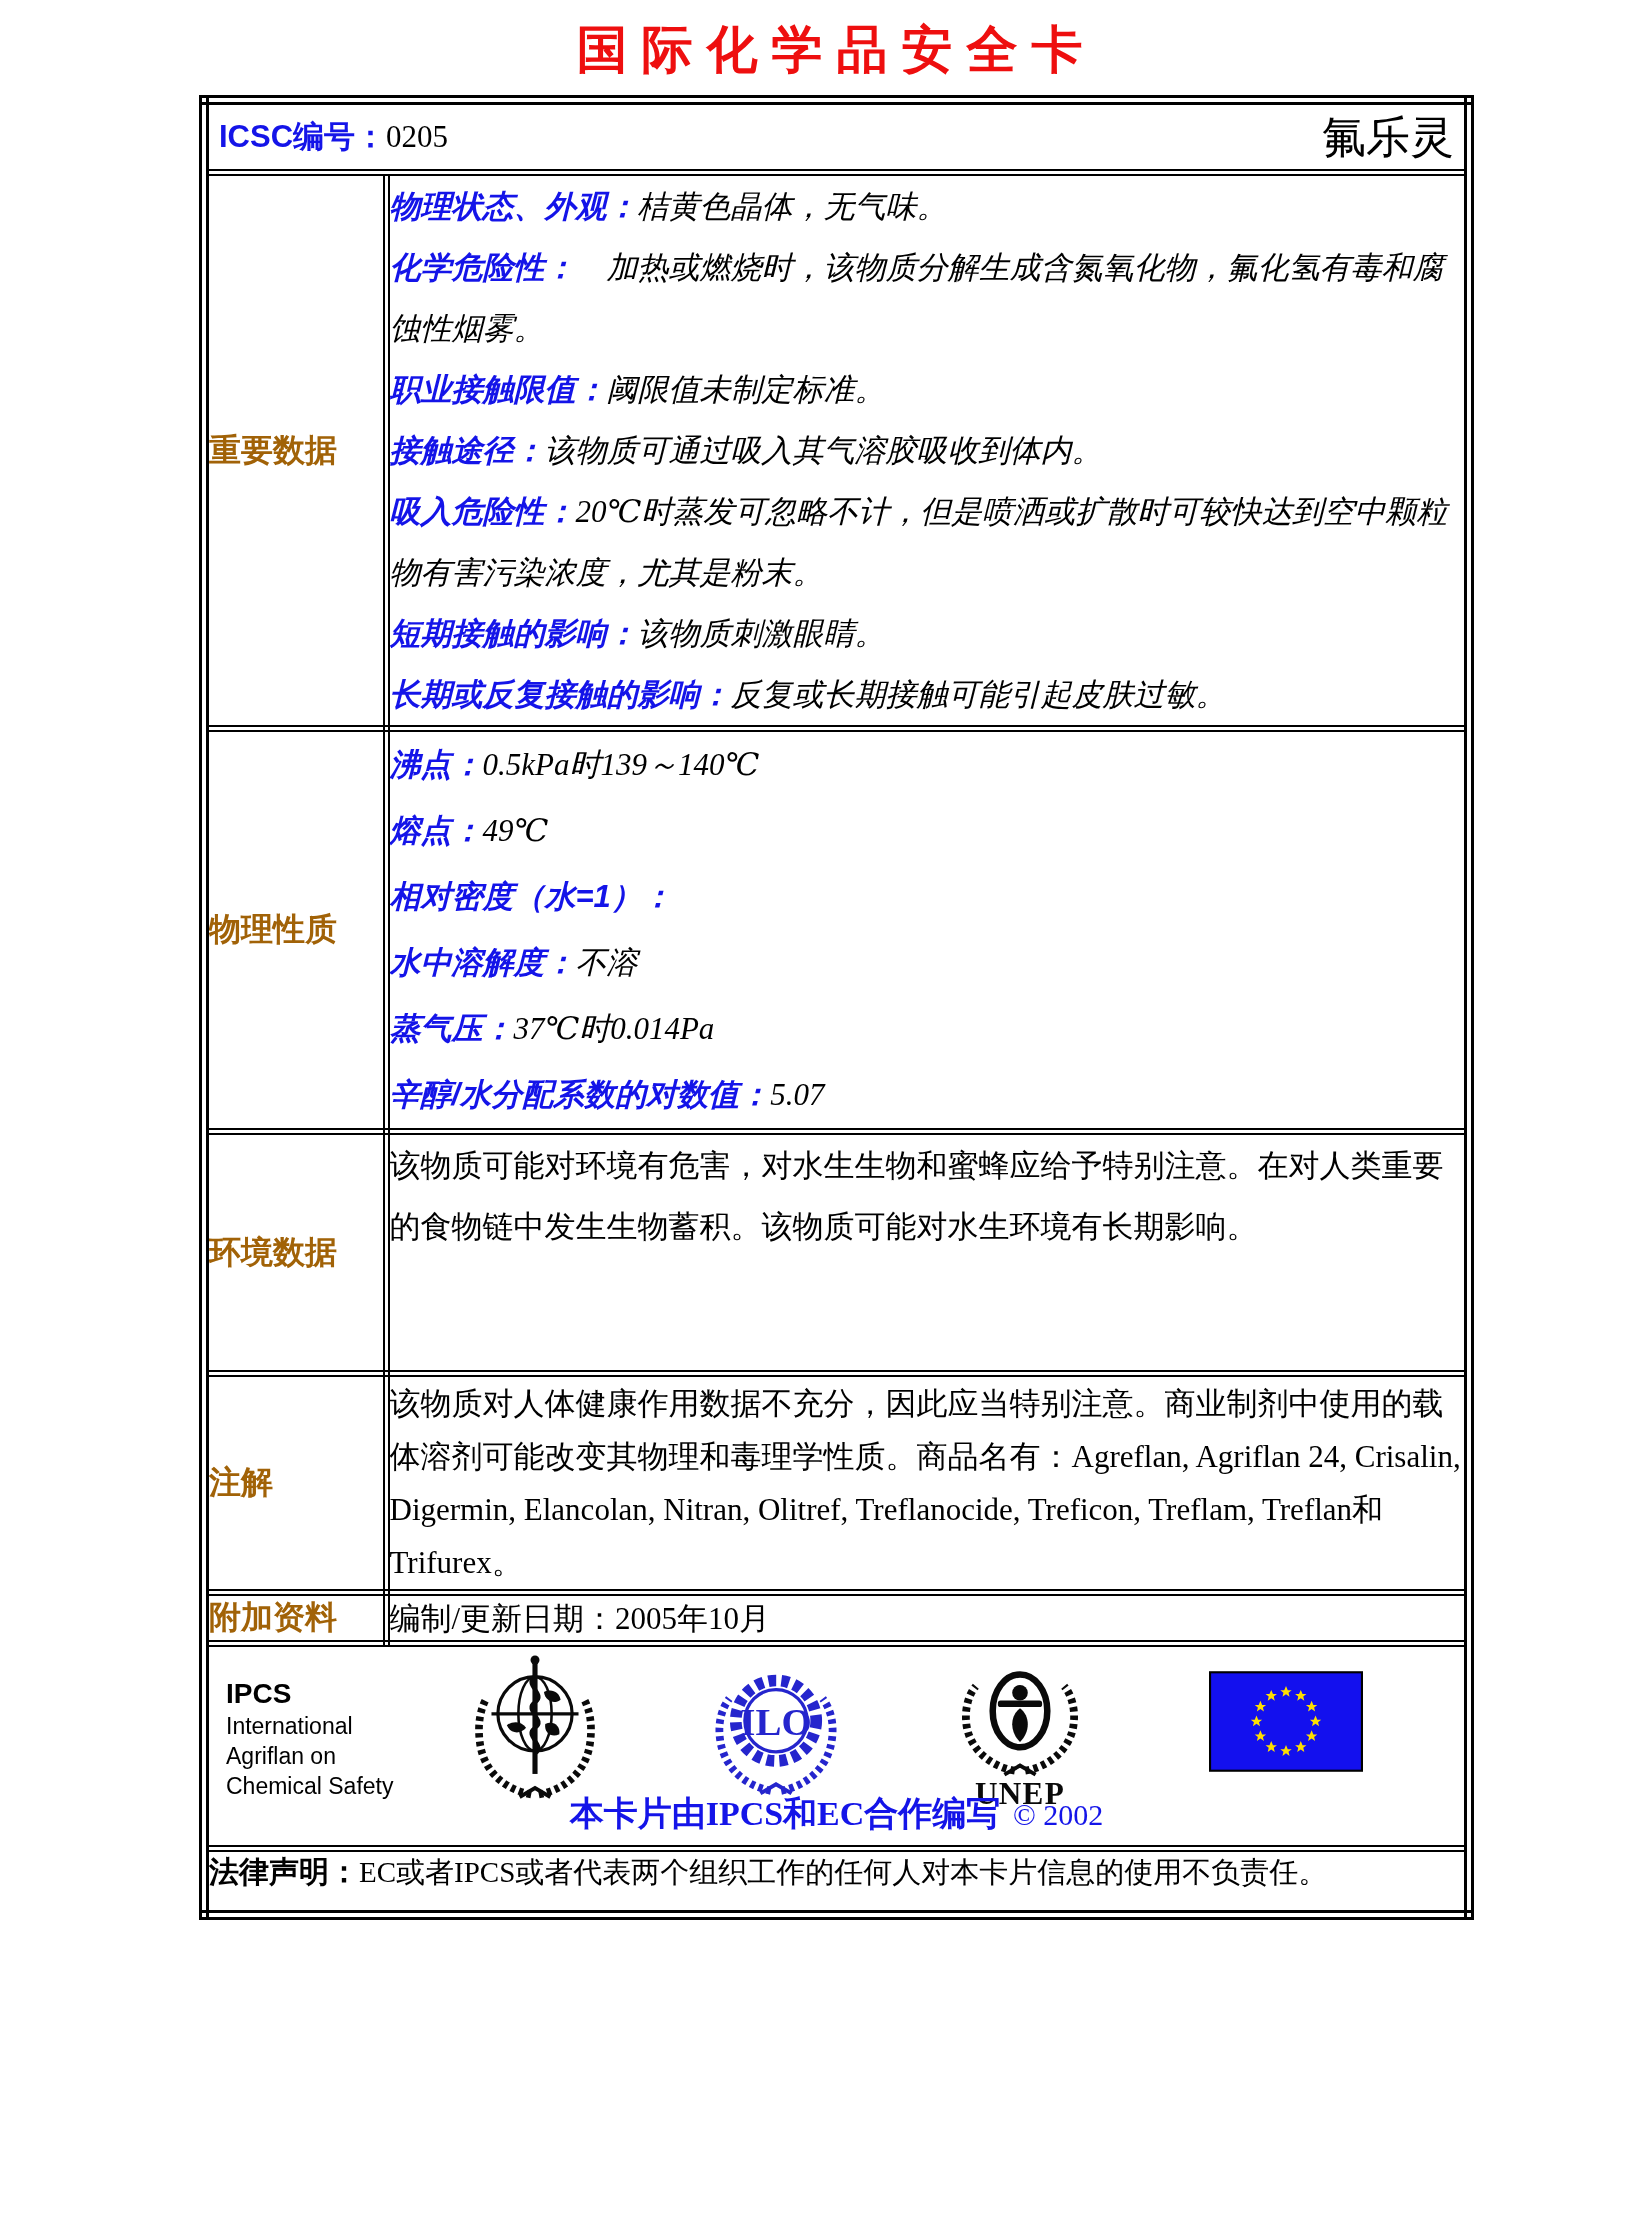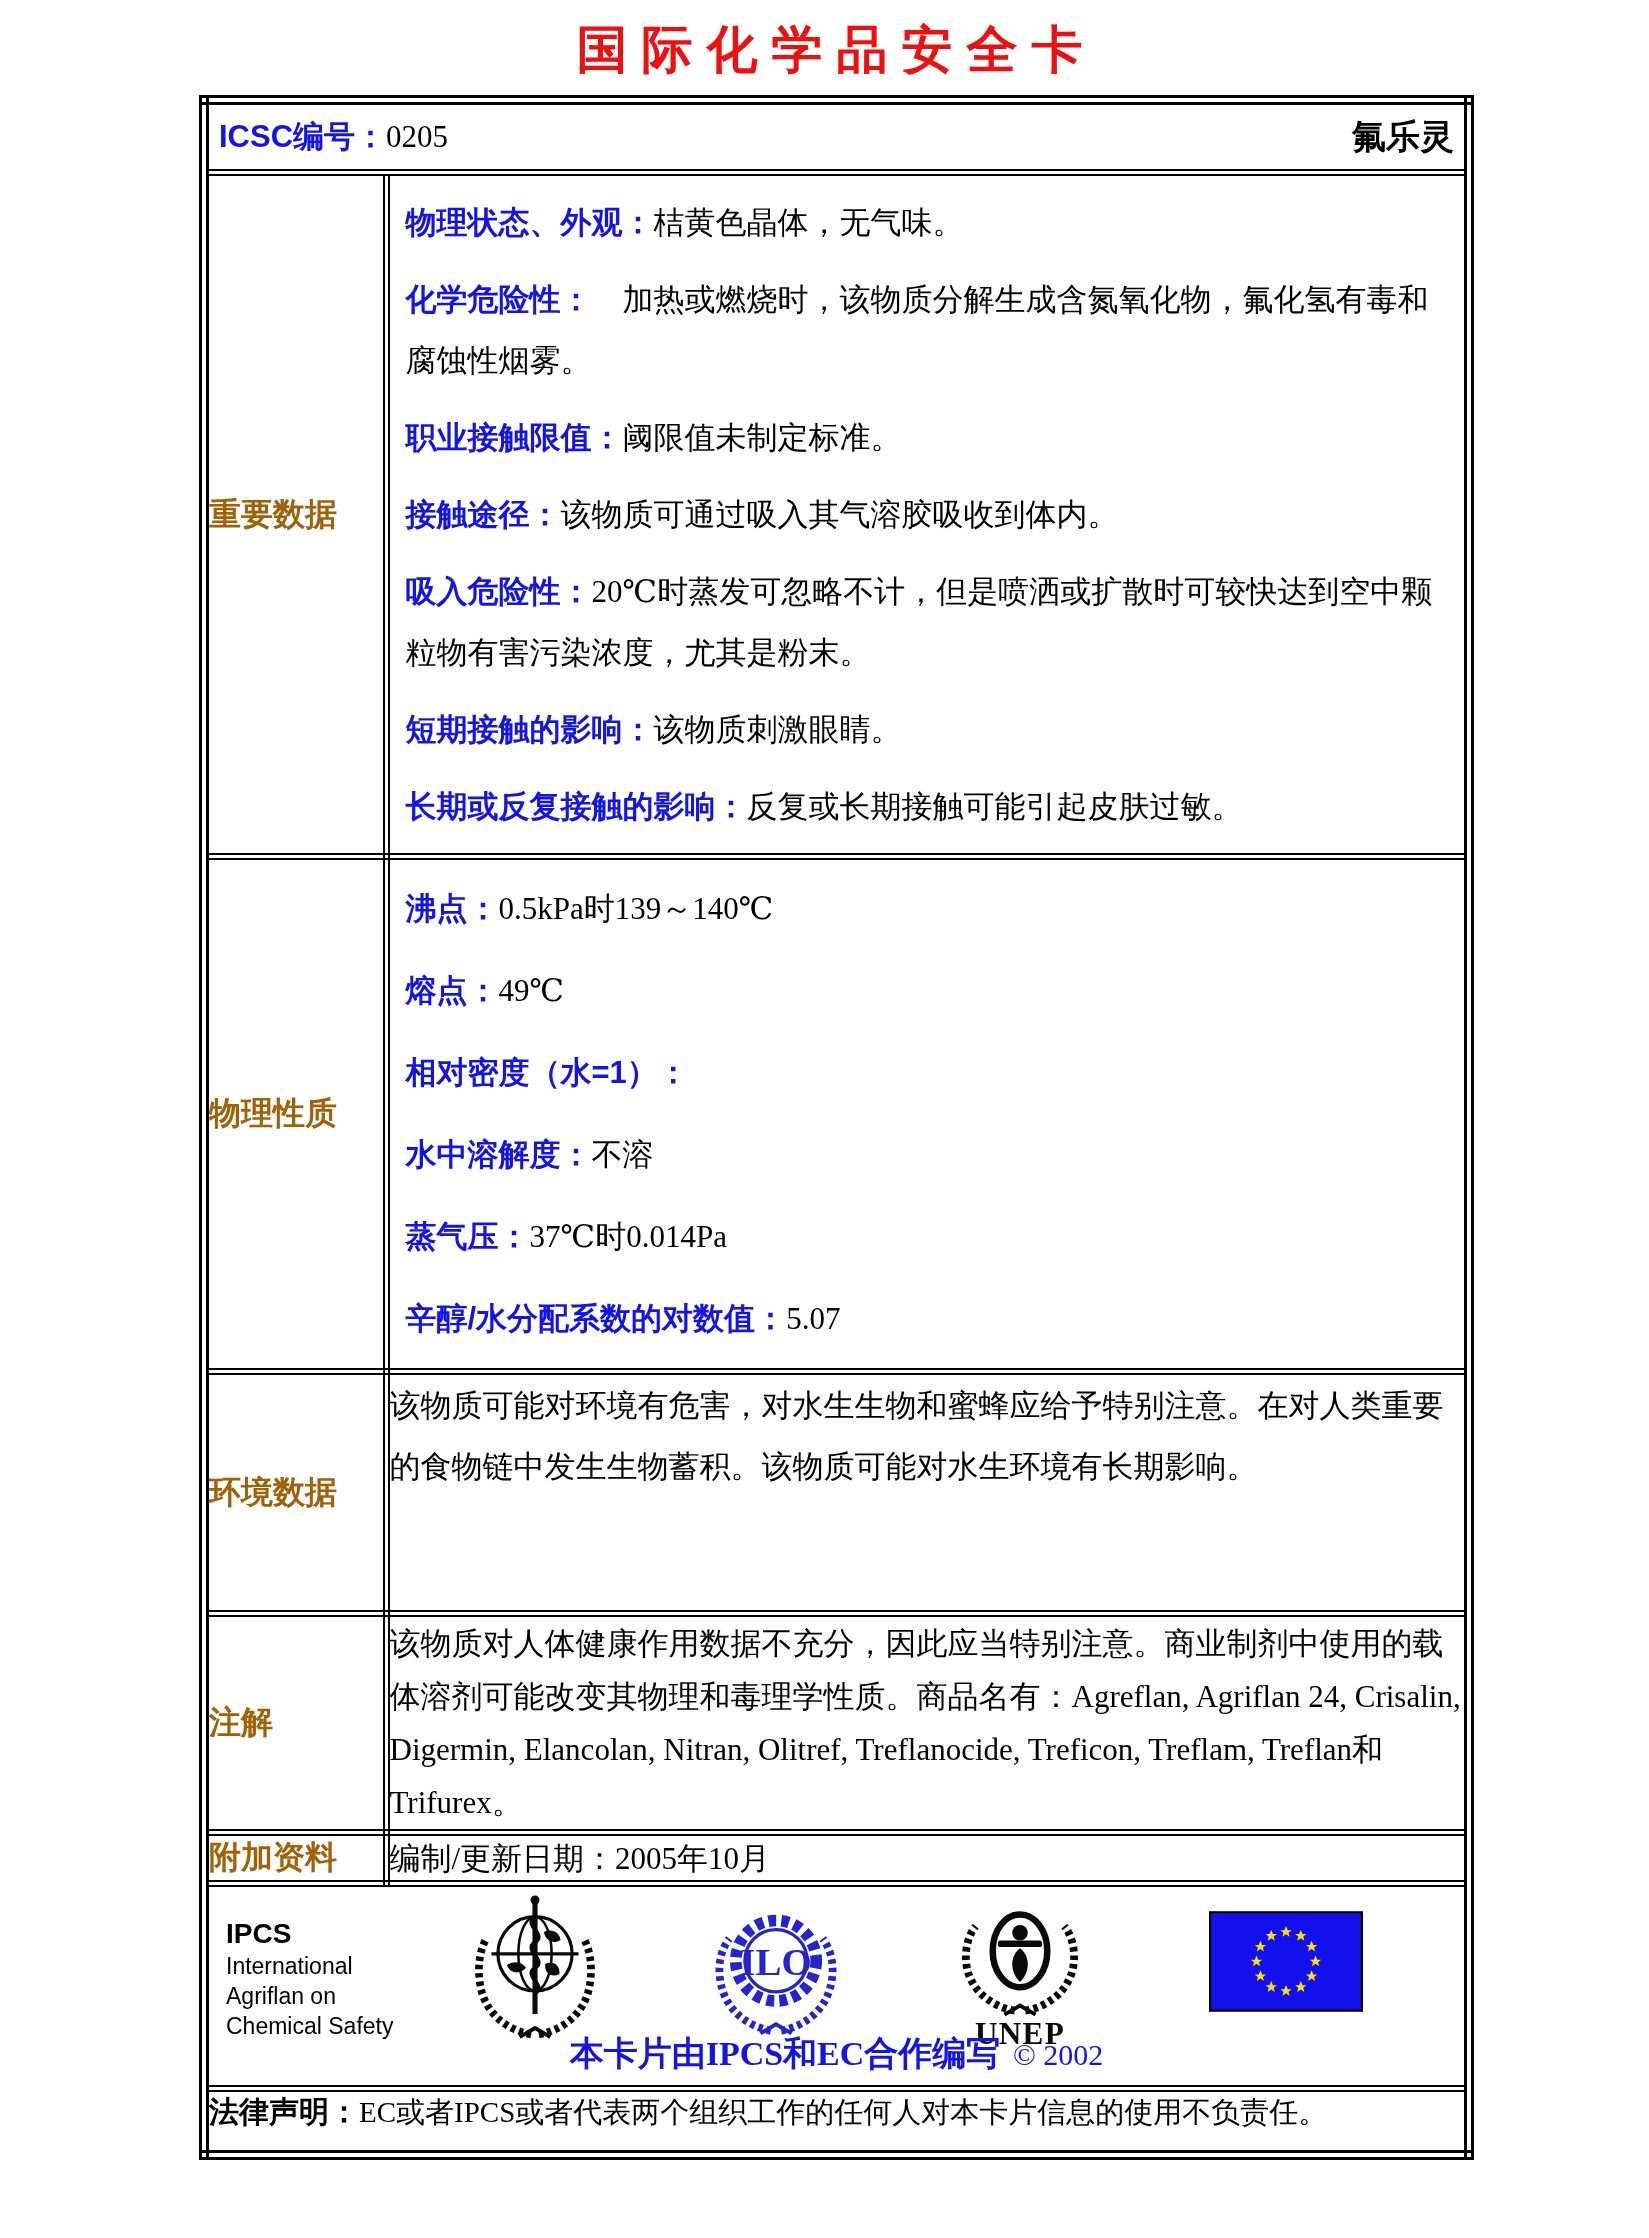--- a/index.html
+++ b/index.html
@@ -47,27 +47,27 @@
     vertical-align:middle;
   }
   .icsc-flex{display:flex;justify-content:space-between;align-items:center;padding:0 10px;}
   .blue-label{
     font-family:"Liberation Sans","DejaVu Sans",sans-serif;
     font-weight:bold;
     color:#1414e8;
   }
   .icsc-left{font-size:31px;}
   .icsc-number{font-size:31px;color:#000;}
-  .chem-name{font-size:34px;color:#000;font-weight:bold;}
+  .chem-name{font-size:44px;color:#000;}
   .content-cell{
     vertical-align:top;
     padding:4.2px 10px 0 8.5px;
     font-size:31px;
   }
-  .content-cell p{margin:16px;}
+  .content-cell p{margin:0;font-style:italic;}
   .lh-important p{line-height:61px;}
   .lh-physical p{line-height:66px;}
   .env-text{line-height:61px;}
   .notes-text{line-height:53px;}
   .inline-label{
     font-family:"Liberation Sans","DejaVu Sans",sans-serif;
     font-weight:bold;
     color:#1414e8;
   }
   .additional-cell{

